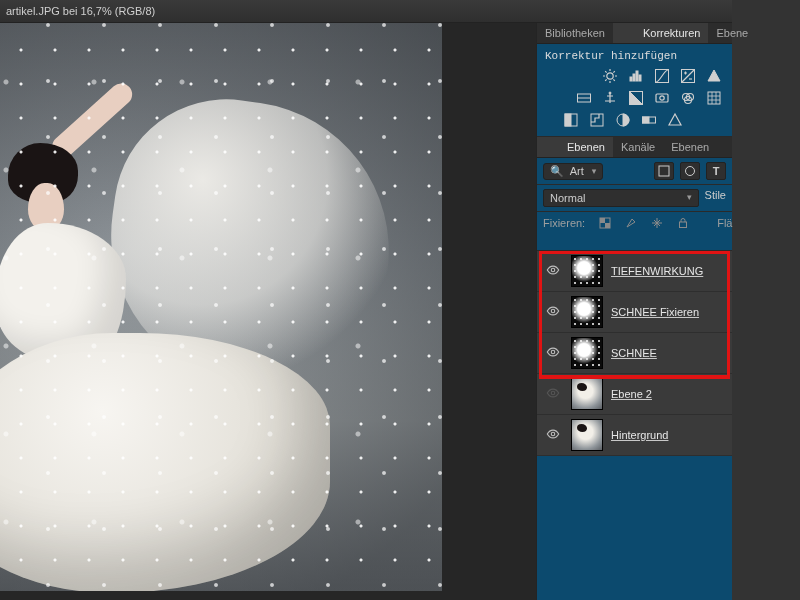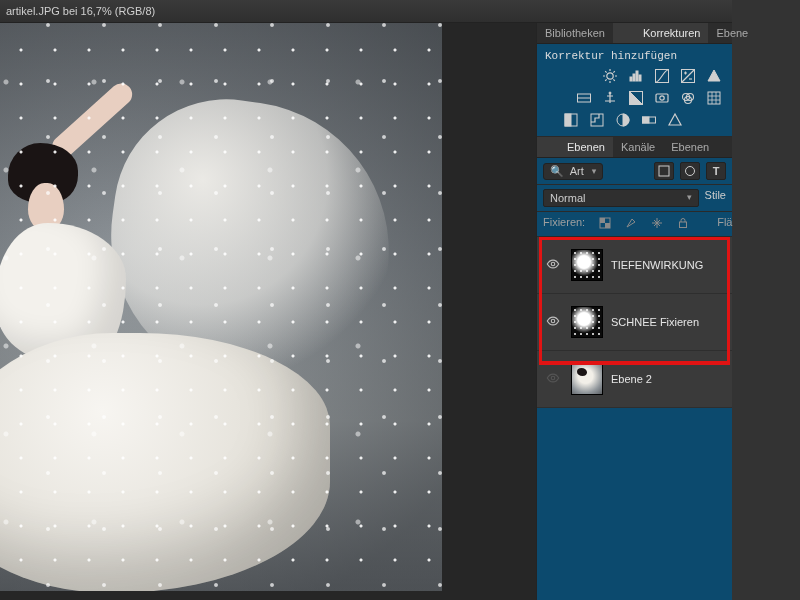--- a/index.html
+++ b/index.html
@@ -216,46 +216,47 @@
     flex:1;
     background:#2f2f2f;
     border:1px solid #222;
     padding:2px 6px;
     display:flex;
     justify-content:space-between;
     border-radius:2px;
   }
   .lock-row {
     display:flex;
-    align-items:flex-start;
+    align-items:center;
     gap:14px;
-    padding:4px 6px 6px 6px;
+    padding:4px 6px 20px 6px;
     font-size:11px;
     color:#9f9f9f;
     border-bottom:1px solid #2a2a2a;
   }
   .lock-ic {
     width:16px;height:14px;
     display:inline-flex;
     align-items:center;justify-content:center;
   }
 
   .layer-list {
     position:relative;
     flex:1;
     overflow:hidden;
   }
   .layer-item {
     display:flex;
     align-items:center;
     height:40px;
-    padding:8px 6px;
+    padding:0 6px;
     gap:8px;
     border-bottom:1px solid #2e2e2e;
     background:#3a3a3a;
+    text-decoration:underline;
   }
   .eye {
     width:20px;
     text-align:center;
     font-size:12px;
     color:#bdbdbd;
   }
   .eye.off{opacity:.2;}
   .thumb {
     width:30px;height:30px;
@@ -515,25 +516,41 @@
           </div>
           <div class="layer-item">
             <div class="eye"><svg width="14" height="14" viewBox="0 0 16 16" fill="none" stroke="#bdbdbd" stroke-width="1.3">
                 <path d="M1.5 8s2.4-4.5 6.5-4.5S14.5 8 14.5 8s-2.4 4.5-6.5 4.5S1.5 8 1.5 8z"></path>
                 <circle cx="8" cy="8" r="2"></circle>
               </svg></div>
             <div class="thumb snowy"></div>
             <div class="layer-name">SCHNEE Fixieren</div>
           </div>
           <div class="layer-item">
+            <div class="eye"><svg width="14" height="14" viewBox="0 0 16 16" fill="none" stroke="#bdbdbd" stroke-width="1.3">
+                <path d="M1.5 8s2.4-4.5 6.5-4.5S14.5 8 14.5 8s-2.4 4.5-6.5 4.5S1.5 8 1.5 8z"></path>
+                <circle cx="8" cy="8" r="2"></circle>
+              </svg></div>
+            <div class="thumb snowy"></div>
+            <div class="layer-name">SCHNEE</div>
+          </div>
+          <div class="layer-item">
             <div class="eye off"><svg width="14" height="14" viewBox="0 0 16 16" fill="none" stroke="#bdbdbd" stroke-width="1.3">
                 <path d="M1.5 8s2.4-4.5 6.5-4.5S14.5 8 14.5 8s-2.4 4.5-6.5 4.5S1.5 8 1.5 8z"></path>
                 <circle cx="8" cy="8" r="2"></circle>
               </svg></div>
             <div class="thumb photo"></div>
             <div class="layer-name">Ebene 2</div>
           </div>
+          <div class="layer-item">
+            <div class="eye"><svg width="14" height="14" viewBox="0 0 16 16" fill="none" stroke="#bdbdbd" stroke-width="1.3">
+                <path d="M1.5 8s2.4-4.5 6.5-4.5S14.5 8 14.5 8s-2.4 4.5-6.5 4.5S1.5 8 1.5 8z"></path>
+                <circle cx="8" cy="8" r="2"></circle>
+              </svg></div>
+            <div class="thumb photo"></div>
+            <div class="layer-name">Hintergrund</div>
+          </div>
           <div class="highlight-box" id="hi-box" style="left: 2px; right: 2px; top: 0px; height: 121px;"></div>
       </div>
 
     </div>
   </div>
 </div>
 
 </body></html>

